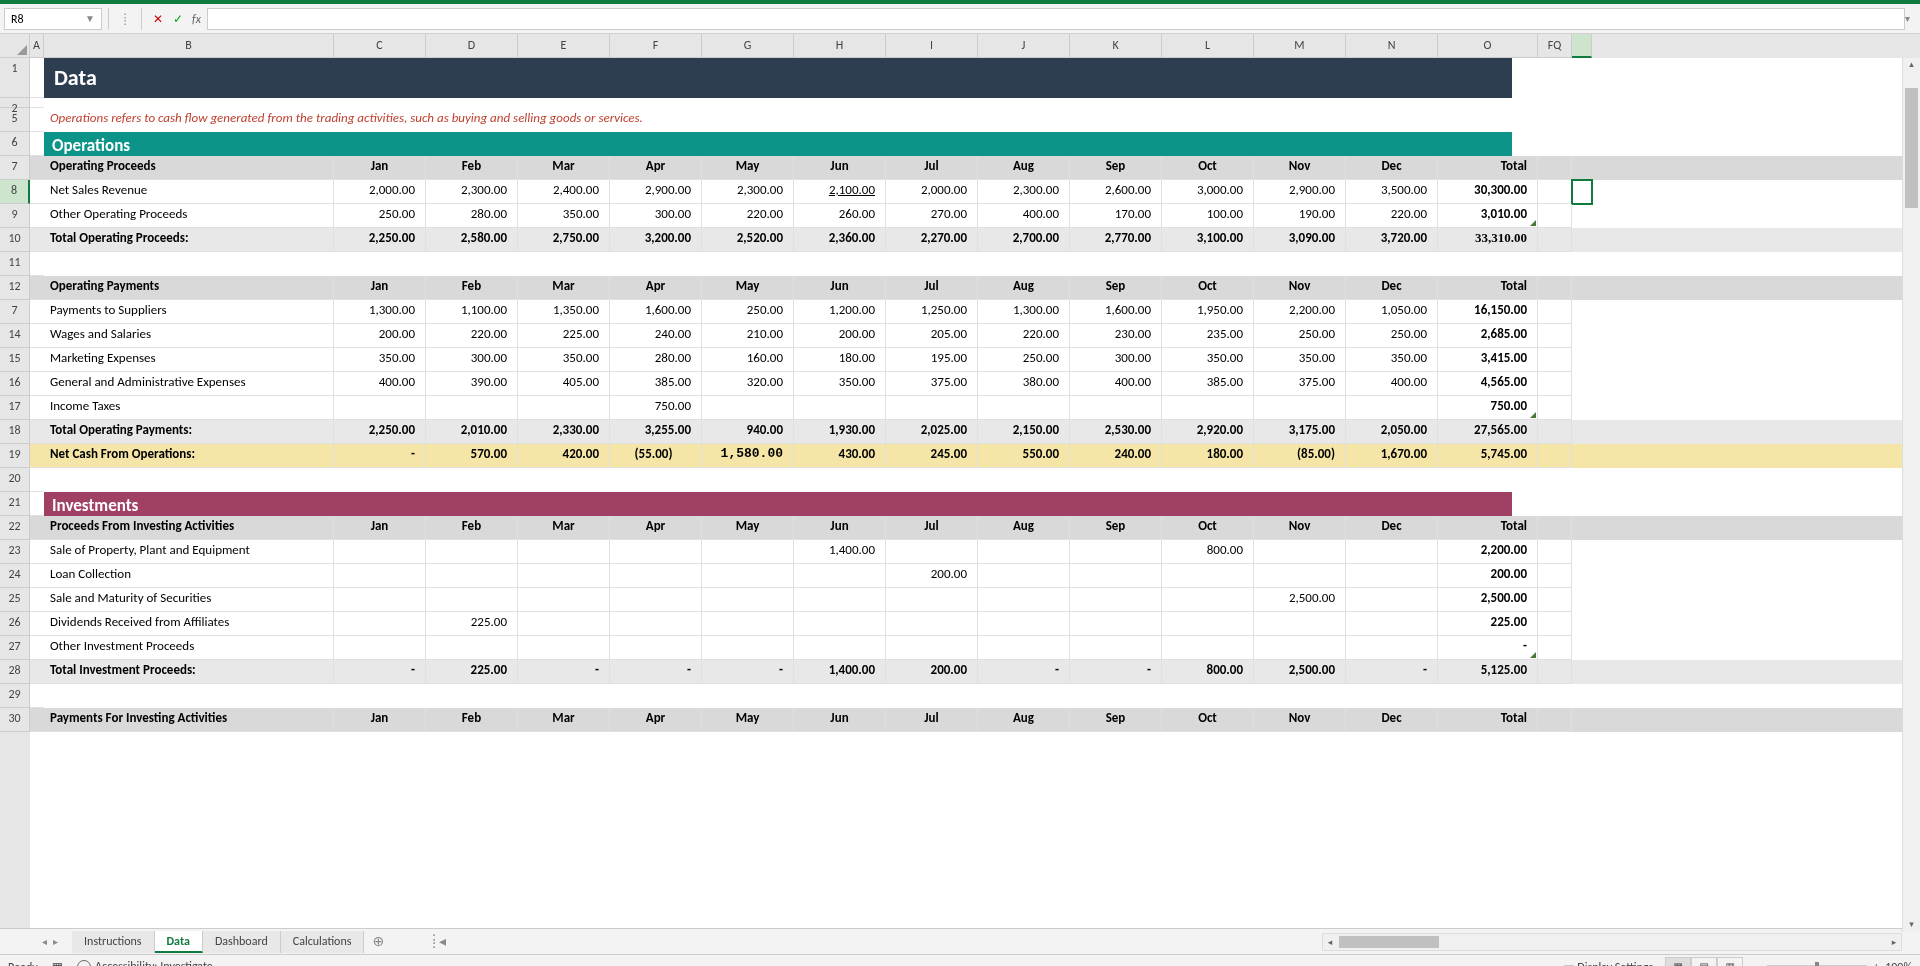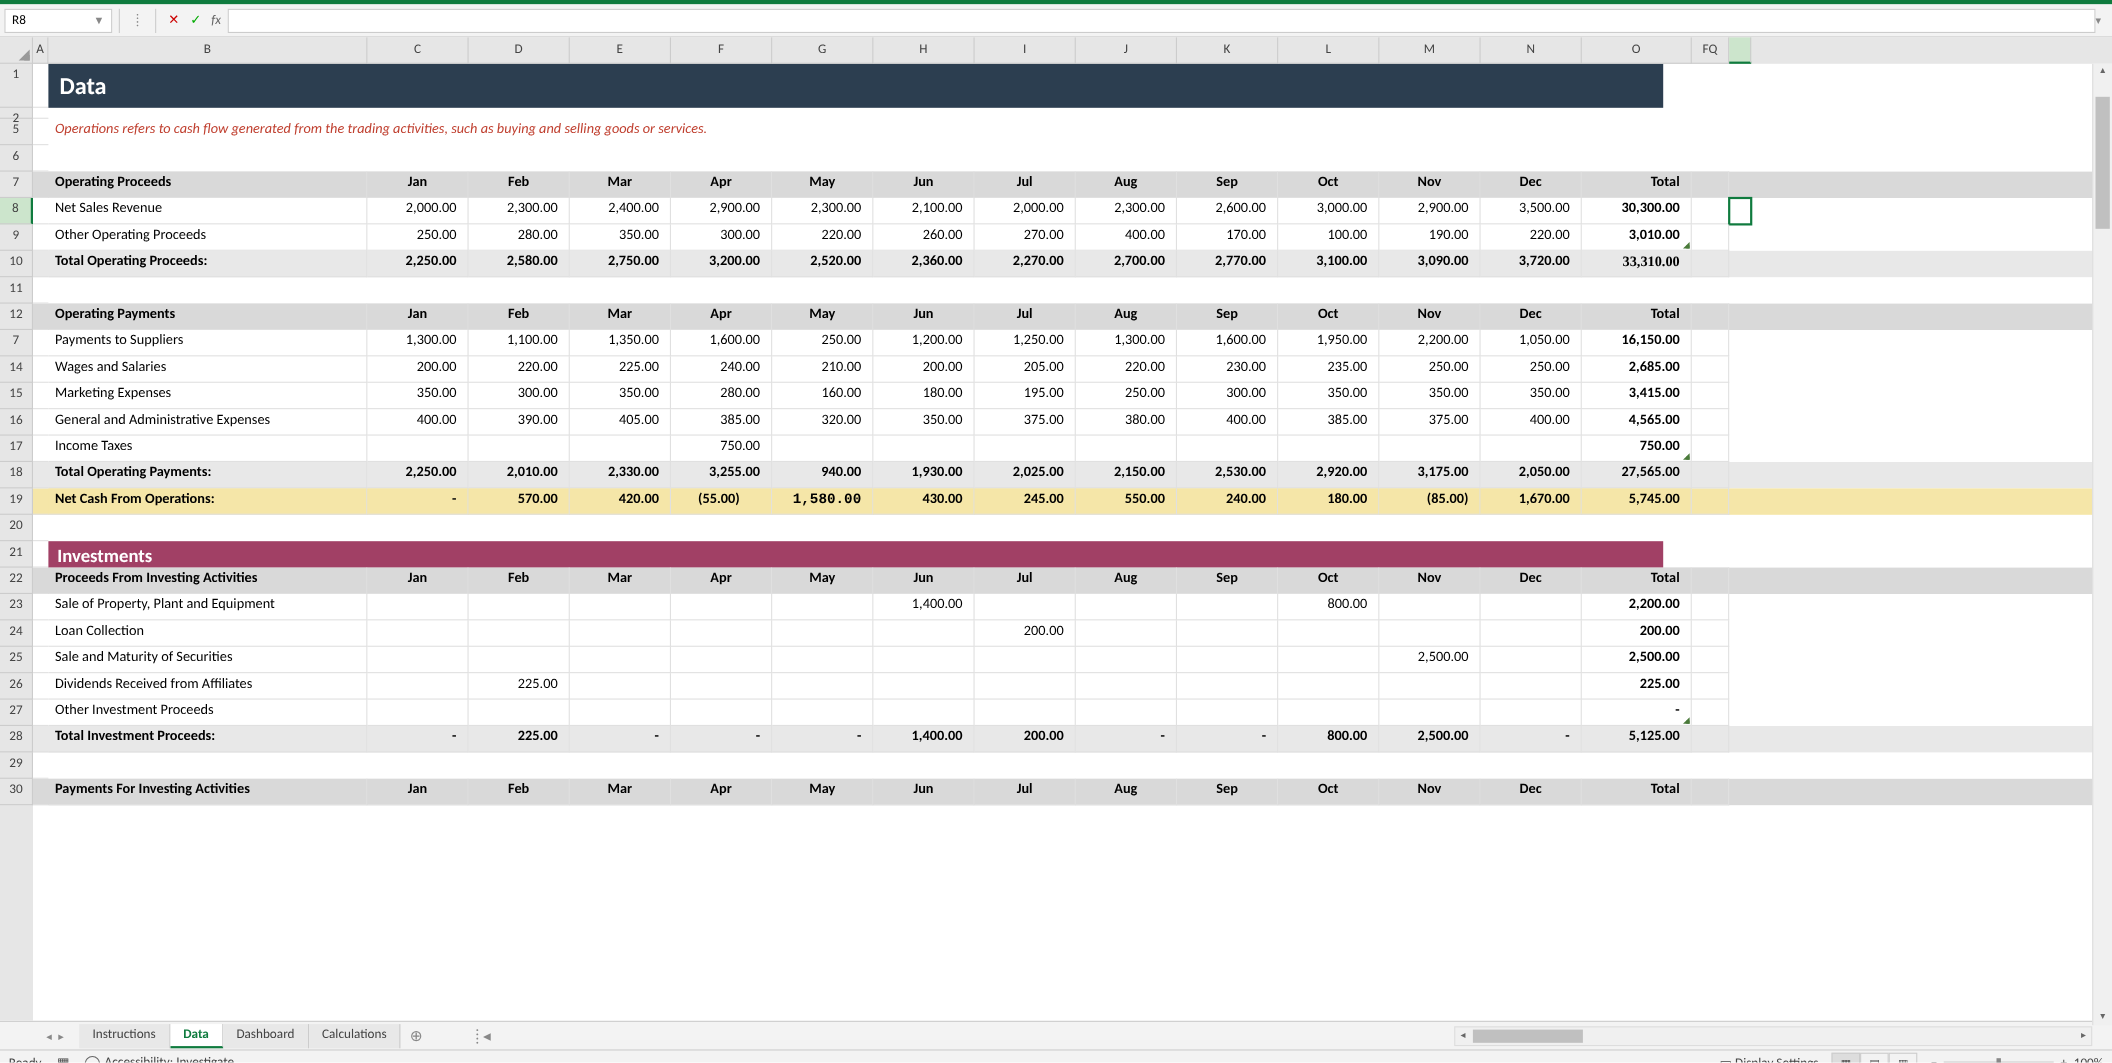--- a/index.html
+++ b/index.html
@@ -148,20 +148,21 @@
         </div>
         <div class="row" style="height: 10px;">
           <div class="cell col-A" style="border-right: none;"></div>
         </div>
         <div class="row">
           <div class="cell col-A" style="border-right: none;"></div>
           <div class="note" style="width: 1468px;">Operations refers to cash flow generated from the trading activities, such as buying and selling goods or services.</div>
         </div>
         <div class="row">
           <div class="cell col-A" style="border-right: none;"></div>
+          <div class="section-ops" style="width: 1468px;">Operations</div>
         </div>
         <div class="row hdr-row">
           <div class="cell col-A" style="border-right: none;"></div>
           <div class="cell col-B hdr-row bold">Operating Proceeds</div>
           <div class="cell hdr-row bold col-M" style="text-align: center;">Jan</div>
           <div class="cell hdr-row bold col-M" style="text-align: center;">Feb</div>
           <div class="cell hdr-row bold col-M" style="text-align: center;">Mar</div>
           <div class="cell hdr-row bold col-M" style="text-align: center;">Apr</div>
           <div class="cell hdr-row bold col-M" style="text-align: center;">May</div>
           <div class="cell hdr-row bold col-M" style="text-align: center;">Jun</div>
@@ -175,21 +176,21 @@
           <div class="cell col-FQ hdr-row"></div>
         </div>
         <div class="row">
           <div class="cell col-A" style="border-right: none;"></div>
           <div class="cell col-B">Net Sales Revenue</div>
           <div class="cell num col-M" style="position: relative;">2,000.00</div>
           <div class="cell num col-M" style="position: relative;">2,300.00</div>
           <div class="cell num col-M" style="position: relative;">2,400.00</div>
           <div class="cell num col-M" style="position: relative;">2,900.00</div>
           <div class="cell num col-M" style="position: relative;">2,300.00</div>
-          <div class="cell num col-M" style="position: relative;">2,100.00</div>
+          <div class="cell num col-M" style="position: relative; text-decoration: underline;">2,100.00</div>
           <div class="cell num col-M" style="position: relative;">2,000.00</div>
           <div class="cell num col-M" style="position: relative;">2,300.00</div>
           <div class="cell num col-M" style="position: relative;">2,600.00</div>
           <div class="cell num col-M" style="position: relative;">3,000.00</div>
           <div class="cell num col-M" style="position: relative;">2,900.00</div>
           <div class="cell num col-M" style="position: relative;">3,500.00</div>
           <div class="cell num col-T bold" style="position: relative;">30,300.00</div>
           <div class="cell col-FQ"></div>
           <div class="cell col-R active-cell"></div>
         </div>

